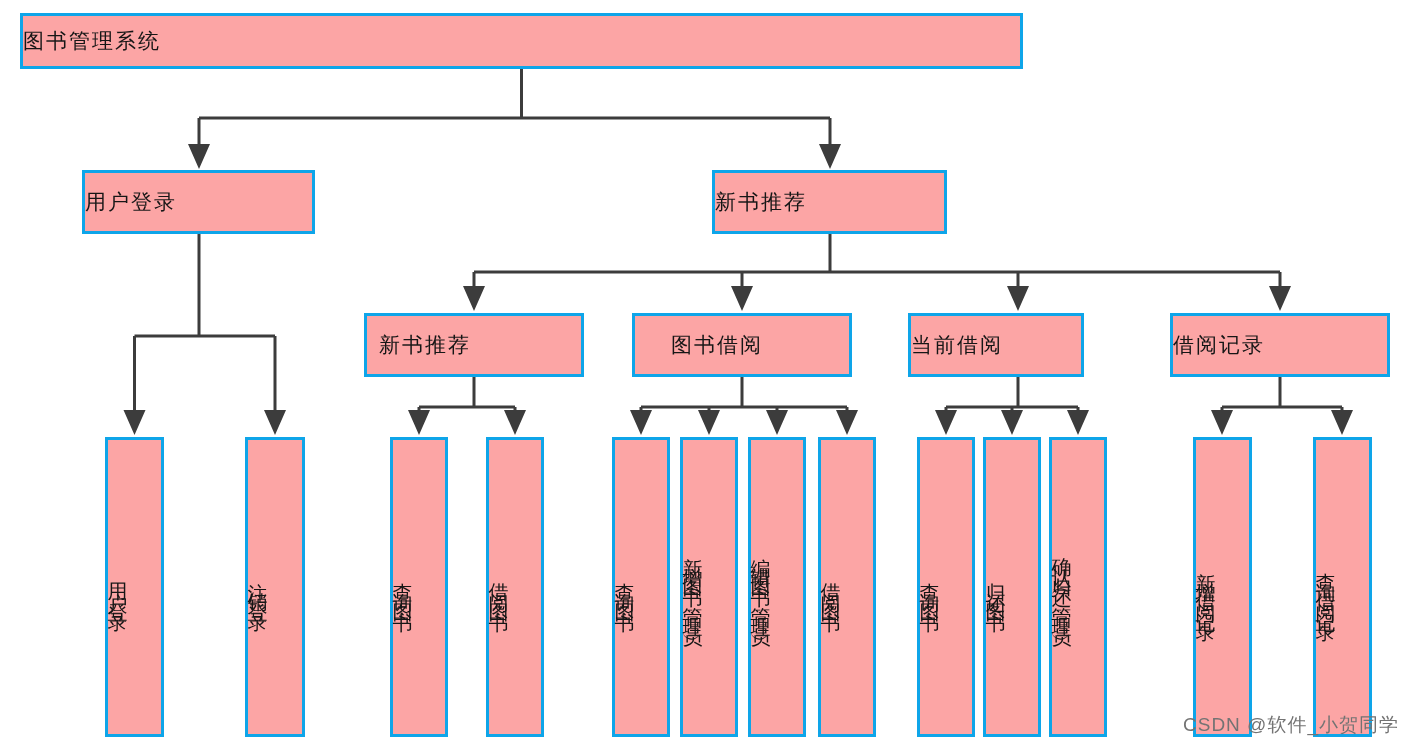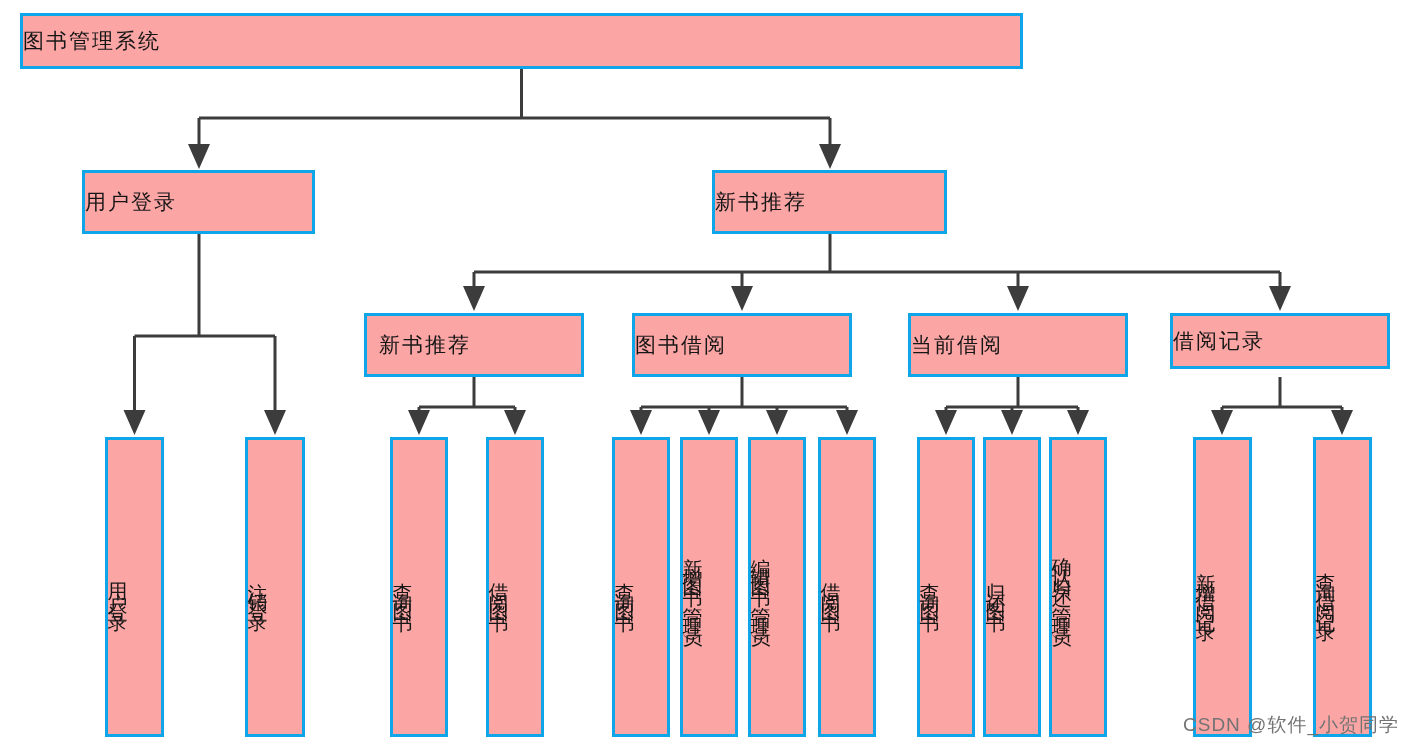--- a/index.html
+++ b/index.html
@@ -94,27 +94,27 @@
   <div class="box" style="left:82px; top:170px; width:233px; height:64px;">
     <span class="h-label">用户登录</span>
   </div>
   <div class="box" style="left:712px; top:170px; width:235px; height:64px;">
     <span class="h-label">新书推荐</span>
   </div>
 
   <div class="box" style="left:364px; top:313px; width:220px; height:64px;padding-left:12px;">
     <span class="h-label">新书推荐</span>
   </div>
-  <div class="box" style="left:632px; top:313px; width:220px; height:64px;">
+  <div class="box" style="left:632px; top:313px; width:220px; height:64px;padding-left:36px;">
     <span class="h-label">图书借阅</span>
   </div>
-  <div class="box" style="left:908px; top:313px; width:220px; height:64px;">
+  <div class="box" style="left:908px; top:313px; width:176px; height:64px;">
     <span class="h-label">当前借阅</span>
   </div>
-  <div class="box" style="left:1170px; top:313px; width:220px; height:56px;">
+  <div class="box" style="left:1170px; top:313px; width:220px; height:64px;">
     <span class="h-label">借阅记录</span>
   </div>
 
   <div class="box" style="left:105px; top:437px; width:59px; height:300px;">
     <span class="v-label">用户登录</span>
   </div>
   <div class="box" style="left:245px; top:437px; width:60px; height:300px;">
     <span class="v-label">注销登录</span>
   </div>
 

